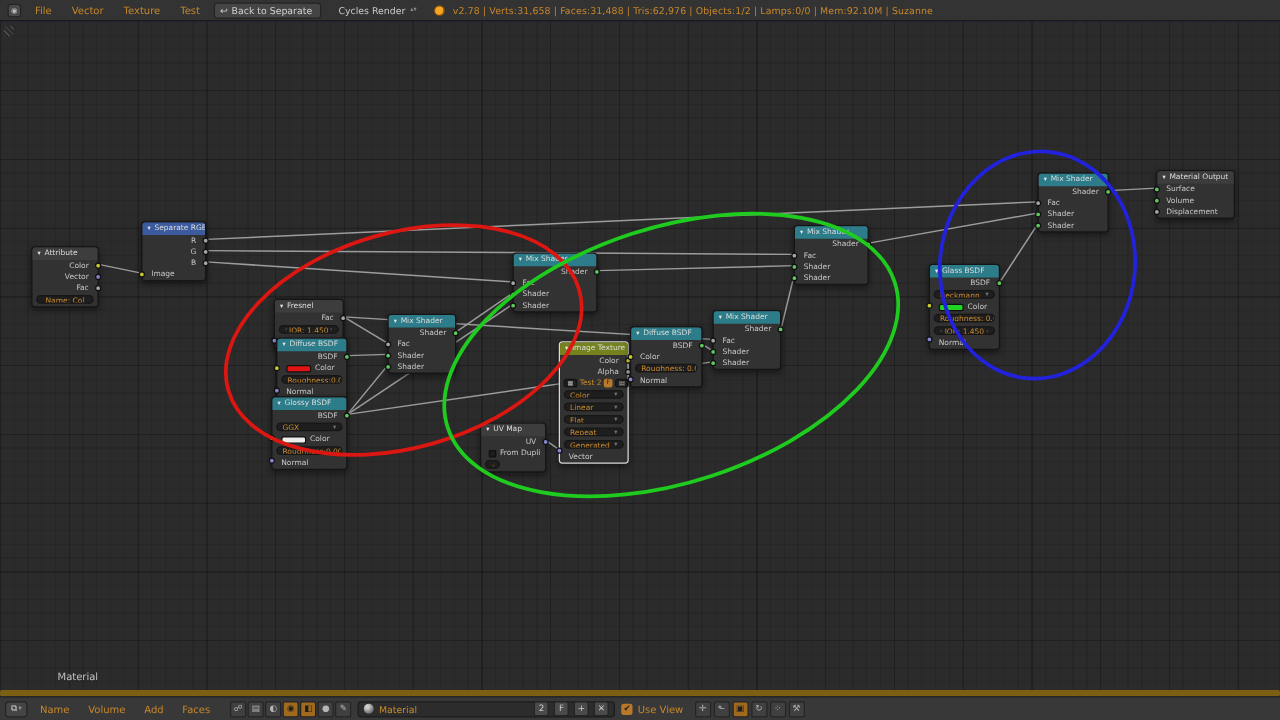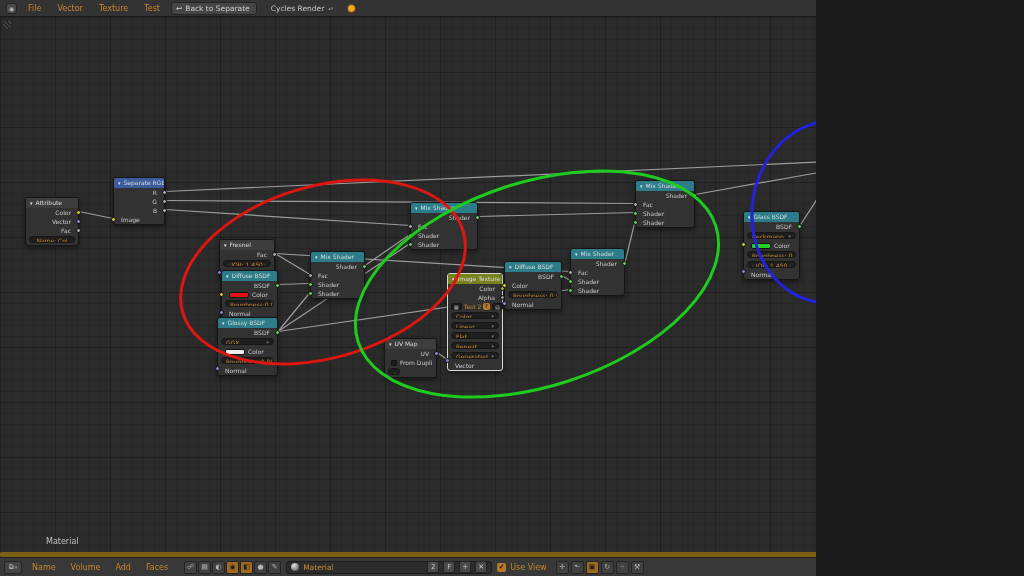--- a/index.html
+++ b/index.html
@@ -1,17 +1,17 @@
 <!DOCTYPE html>
 <html><head>
 <meta charset="utf-8">
 <style>
   * { margin:0; padding:0; box-sizing:border-box; }
   body { background:#1a1a1a; font-family:"DejaVu Sans", sans-serif; }
-  .app { position:relative; width:816px; height:576px; overflow:hidden; background:#1d4ed8; }
+  .app { position:relative; width:1024px; height:576px; overflow:hidden; background:#1d4ed8; }
 
   
   .topbar { position:absolute; left:0; top:0; width:1024px; height:17px; background:#333333;
             border-bottom:1px solid #191919; display:flex; align-items:center; gap:6px;
             font-size:8px; color:#c5862b; z-index:20; padding:0 6px; }
   .topbar .menu { padding:0 5px; color:#c5862b; cursor:pointer; }
   .appmenu-icon { width:11px; height:11px; border-radius:3px; background:#4a4a4a; border:1px solid #242424;
                   display:inline-flex; align-items:center; justify-content:center; color:#bbb; font-size:6px; }
   .backbtn { background:#454545; border:1px solid #242424; border-radius:3px; color:#cfcfcf;
              font-size:7.5px; padding:1px 6px 1px 4px; display:flex; gap:3px; align-items:center; }
@@ -100,20 +100,21 @@
     <span class="menu">Test</span>
     <span class="backbtn">
       <span>↩</span>
       <span>Back to Separate</span>
     </span>
     <span class="engine">
       <span>Cycles Render</span>
         <span class="dd">▴▾</span>
     </span>
     <span class="blender-ball"></span>
+    <span class="stats">v2.78 | Verts:31,658 | Faces:31,488 | Tris:62,976 | Objects:1/2 | Lamps:0/0 | Mem:92.10M | Suzanne</span>
   </div>
 
   <div class="canvas"></div>
   <div class="corner-widget"></div>
 
   <svg class="layer" id="wires">
       <line x1="79" y1="211.5" x2="113" y2="218.5" stroke="#9c9c9c" stroke-width="1.2"></line>
       <line x1="165" y1="191.5" x2="830" y2="161.5" stroke="#9c9c9c" stroke-width="1.2"></line>
       <line x1="165" y1="200.5" x2="635" y2="203.5" stroke="#9c9c9c" stroke-width="1.2"></line>
       <line x1="165" y1="209.5" x2="410" y2="225.5" stroke="#9c9c9c" stroke-width="1.2"></line>

